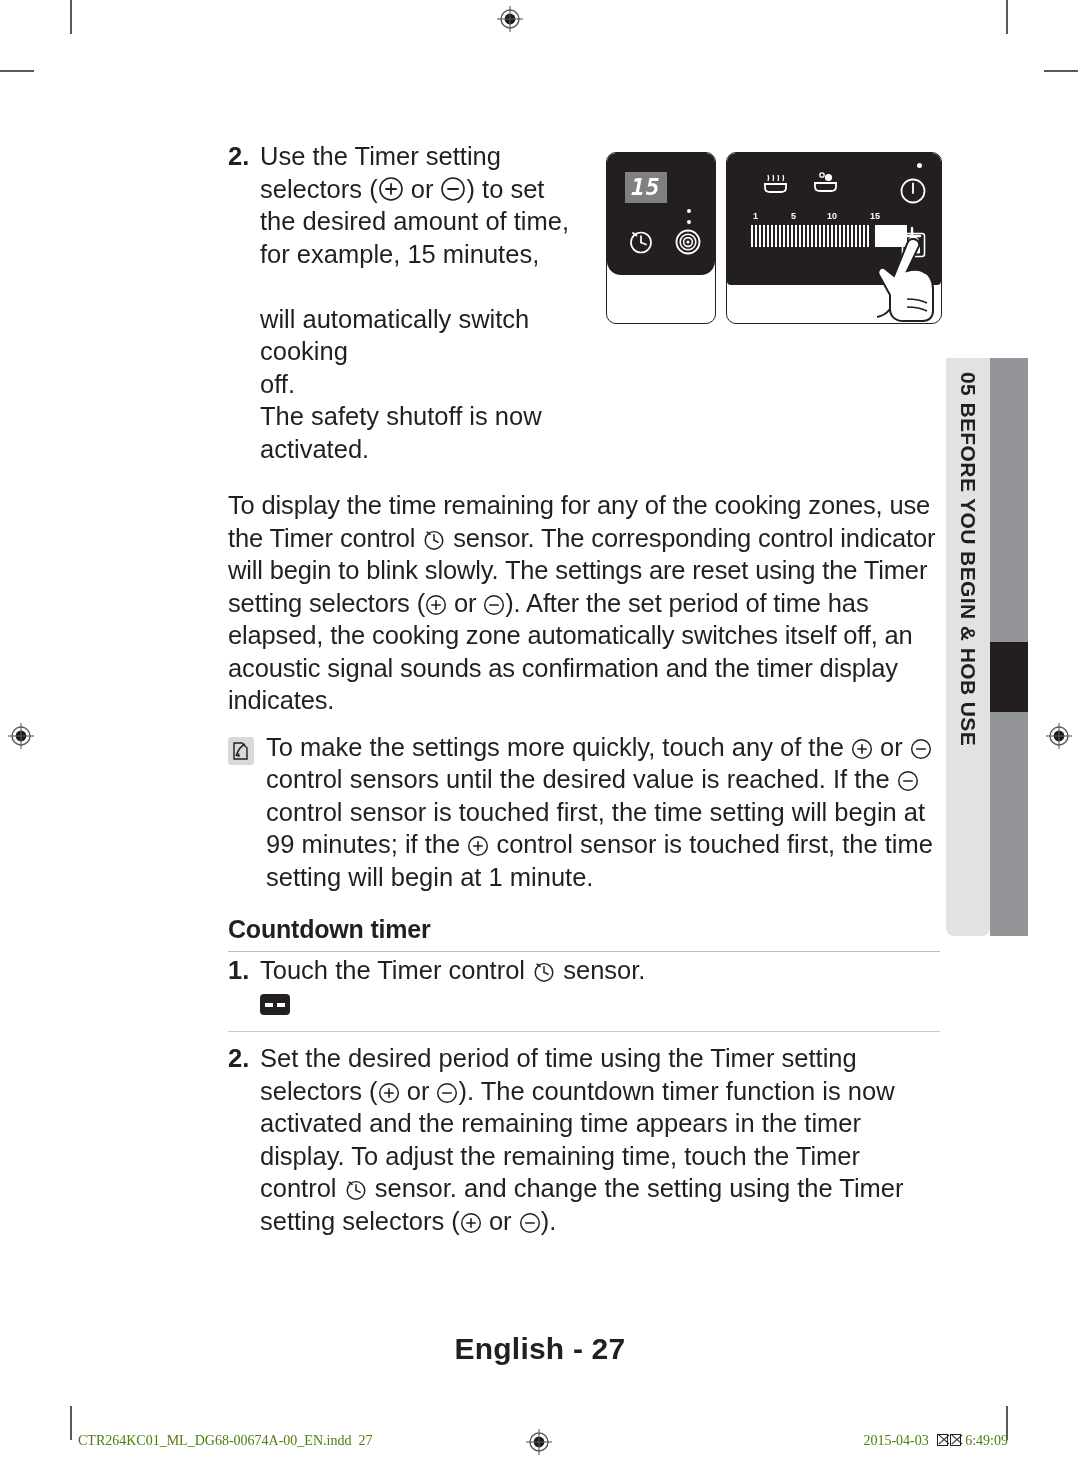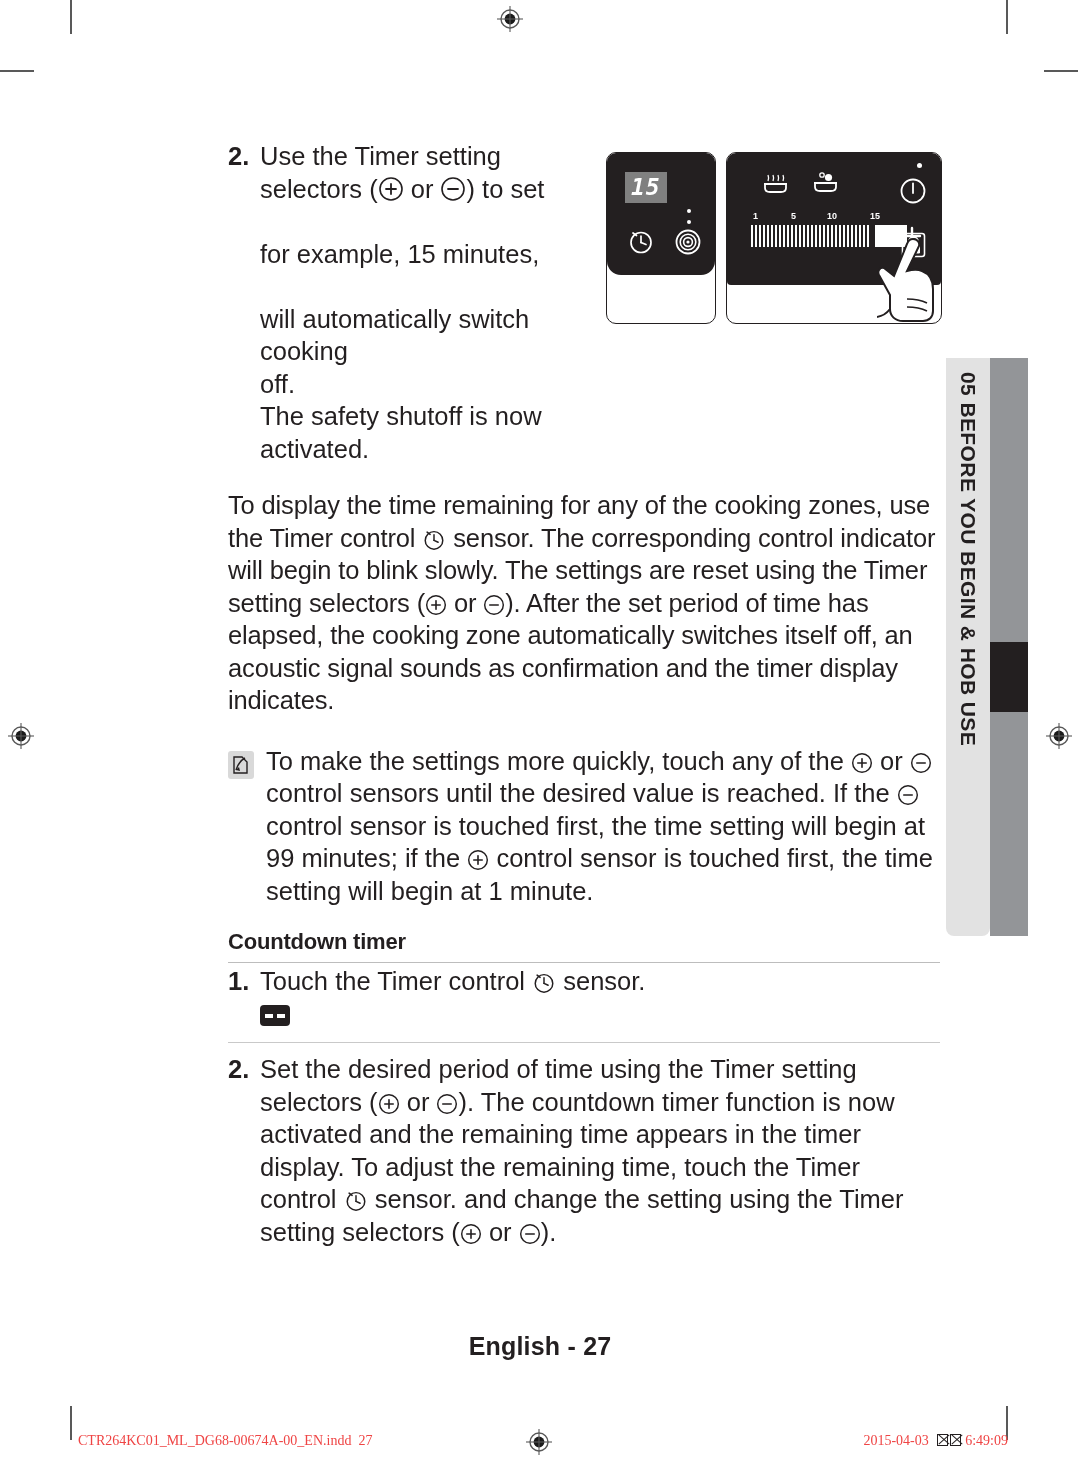--- a/index.html
+++ b/index.html
@@ -116,21 +116,21 @@
     border-radius: 3px;
     margin-right: 12px;
     margin-top: 6px;
     position: relative;
   }
   .note-icon svg { position: absolute; left: 3px; top: 3px; }
   .note-body { flex: 1 1 auto; }
 
   
   .section-head {
-    font-size: 22px;
+    font-size: 25px;
     font-weight: bold;
     letter-spacing: -0.2px;
     padding-bottom: 7px;
     border-bottom: 1.5px solid #bdbdbd;
   }
   .rule {
     border-top: 1.2px solid #c9c9c9;
   }
 
   
@@ -241,30 +241,30 @@
     height: 70px;
     background: #231f20;
   }
 
   
   .page-number {
     position: absolute;
     left: 0; top: 1332px;
     width: 1080px;
     text-align: center;
-    font-size: 25px;
+    font-size: 30px;
     font-weight: bold;
     letter-spacing: 0.2px;
   }
   .print-footer {
     position: absolute;
     top: 1433px;
     font-family: "Liberation Serif", serif;
     font-size: 14px;
-    color: #ef4444;
+    color: #4d7c0f;
     white-space: nowrap;
   }
   .pf-left { left: 78px; }
   .pf-right { right: 72px; margin-left: 24px; }
   .missing-glyph {
     display: inline-block;
     width: 11px; height: 12px;
     border: 1px solid #231f20;
     position: relative;
     vertical-align: -1px;
@@ -469,21 +469,21 @@
         <span>Use the </span><b>Timer setting</b><br>
         <b>selectors</b>
         <span>(</span><span class="ico ico-pm-lg"><svg width="26" height="26" viewBox="0 0 26 26">
               <circle cx="13" cy="13" r="11" fill="none" stroke="#231f20" stroke-width="1.6"></circle>
               <line x1="13" y1="8" x2="13" y2="18" stroke="#231f20" stroke-width="1.8" stroke-linecap="round"></line>
               <line x1="8" y1="13" x2="18" y2="13" stroke="#231f20" stroke-width="1.8" stroke-linecap="round"></line>
             </svg></span><span> or </span><span class="ico ico-pm-lg"><svg width="26" height="26" viewBox="0 0 26 26">
               <circle cx="13" cy="13" r="11" fill="none" stroke="#231f20" stroke-width="1.6"></circle>
               <line x1="8" y1="13" x2="18" y2="13" stroke="#231f20" stroke-width="1.8" stroke-linecap="round"></line>
             </svg></span><span>) to set</span><br>
-        <br>
+        <span>the desired amount of time,</span><br>
         <span>for example, 15 minutes,</span><br>
         <br>
         <span>will automatically switch cooking</span><br>
         <span>off.</span><br>
         <span>The safety shutoff is now activated.</span>
       </div>
     </div>
 
     <div class="para" style="margin-top:24px;">
       <span>To display the time remaining for any of the cooking zones, use the </span><b>Timer control</b>
@@ -497,21 +497,21 @@
       <span>(</span><span class="ico ico-pm"><svg width="22" height="22" viewBox="0 0 26 26">
             <circle cx="13" cy="13" r="11" fill="none" stroke="#231f20" stroke-width="1.7"></circle>
             <line x1="13" y1="8" x2="13" y2="18" stroke="#231f20" stroke-width="1.9" stroke-linecap="round"></line>
             <line x1="8" y1="13" x2="18" y2="13" stroke="#231f20" stroke-width="1.9" stroke-linecap="round"></line>
           </svg></span><span> or </span><span class="ico ico-pm"><svg width="22" height="22" viewBox="0 0 26 26">
             <circle cx="13" cy="13" r="11" fill="none" stroke="#231f20" stroke-width="1.7"></circle>
             <line x1="8" y1="13" x2="18" y2="13" stroke="#231f20" stroke-width="1.9" stroke-linecap="round"></line>
           </svg></span><span>). After the set period of time has elapsed, the cooking zone automatically switches itself off, an acoustic signal sounds as confirmation and the timer display indicates.</span>
     </div>
 
-    <div class="note" style="margin-top:28px;justify-content:flex-end;">
+    <div class="note" style="margin-top:14px;justify-content:flex-end;">
       <div class="note-icon">
         <svg width="20" height="22" viewBox="0 0 20 22">
           <path d="M3 19 L3 3 L11 3 L16 8 L16 19 Z" fill="none" stroke="#231f20" stroke-width="1.4"></path>
           <path d="M5 16 C7 10 10 6 14 4" fill="none" stroke="#231f20" stroke-width="1.5"></path>
           <path d="M5 16 L9 17 L8 13 Z" fill="#231f20"></path>
         </svg>
       </div>
       <div class="note-body">
         <span>To make the settings more quickly, touch any of the </span><span class="ico ico-pm"><svg width="22" height="22" viewBox="0 0 26 26">
               <circle cx="13" cy="13" r="11" fill="none" stroke="#231f20" stroke-width="1.7"></circle>

